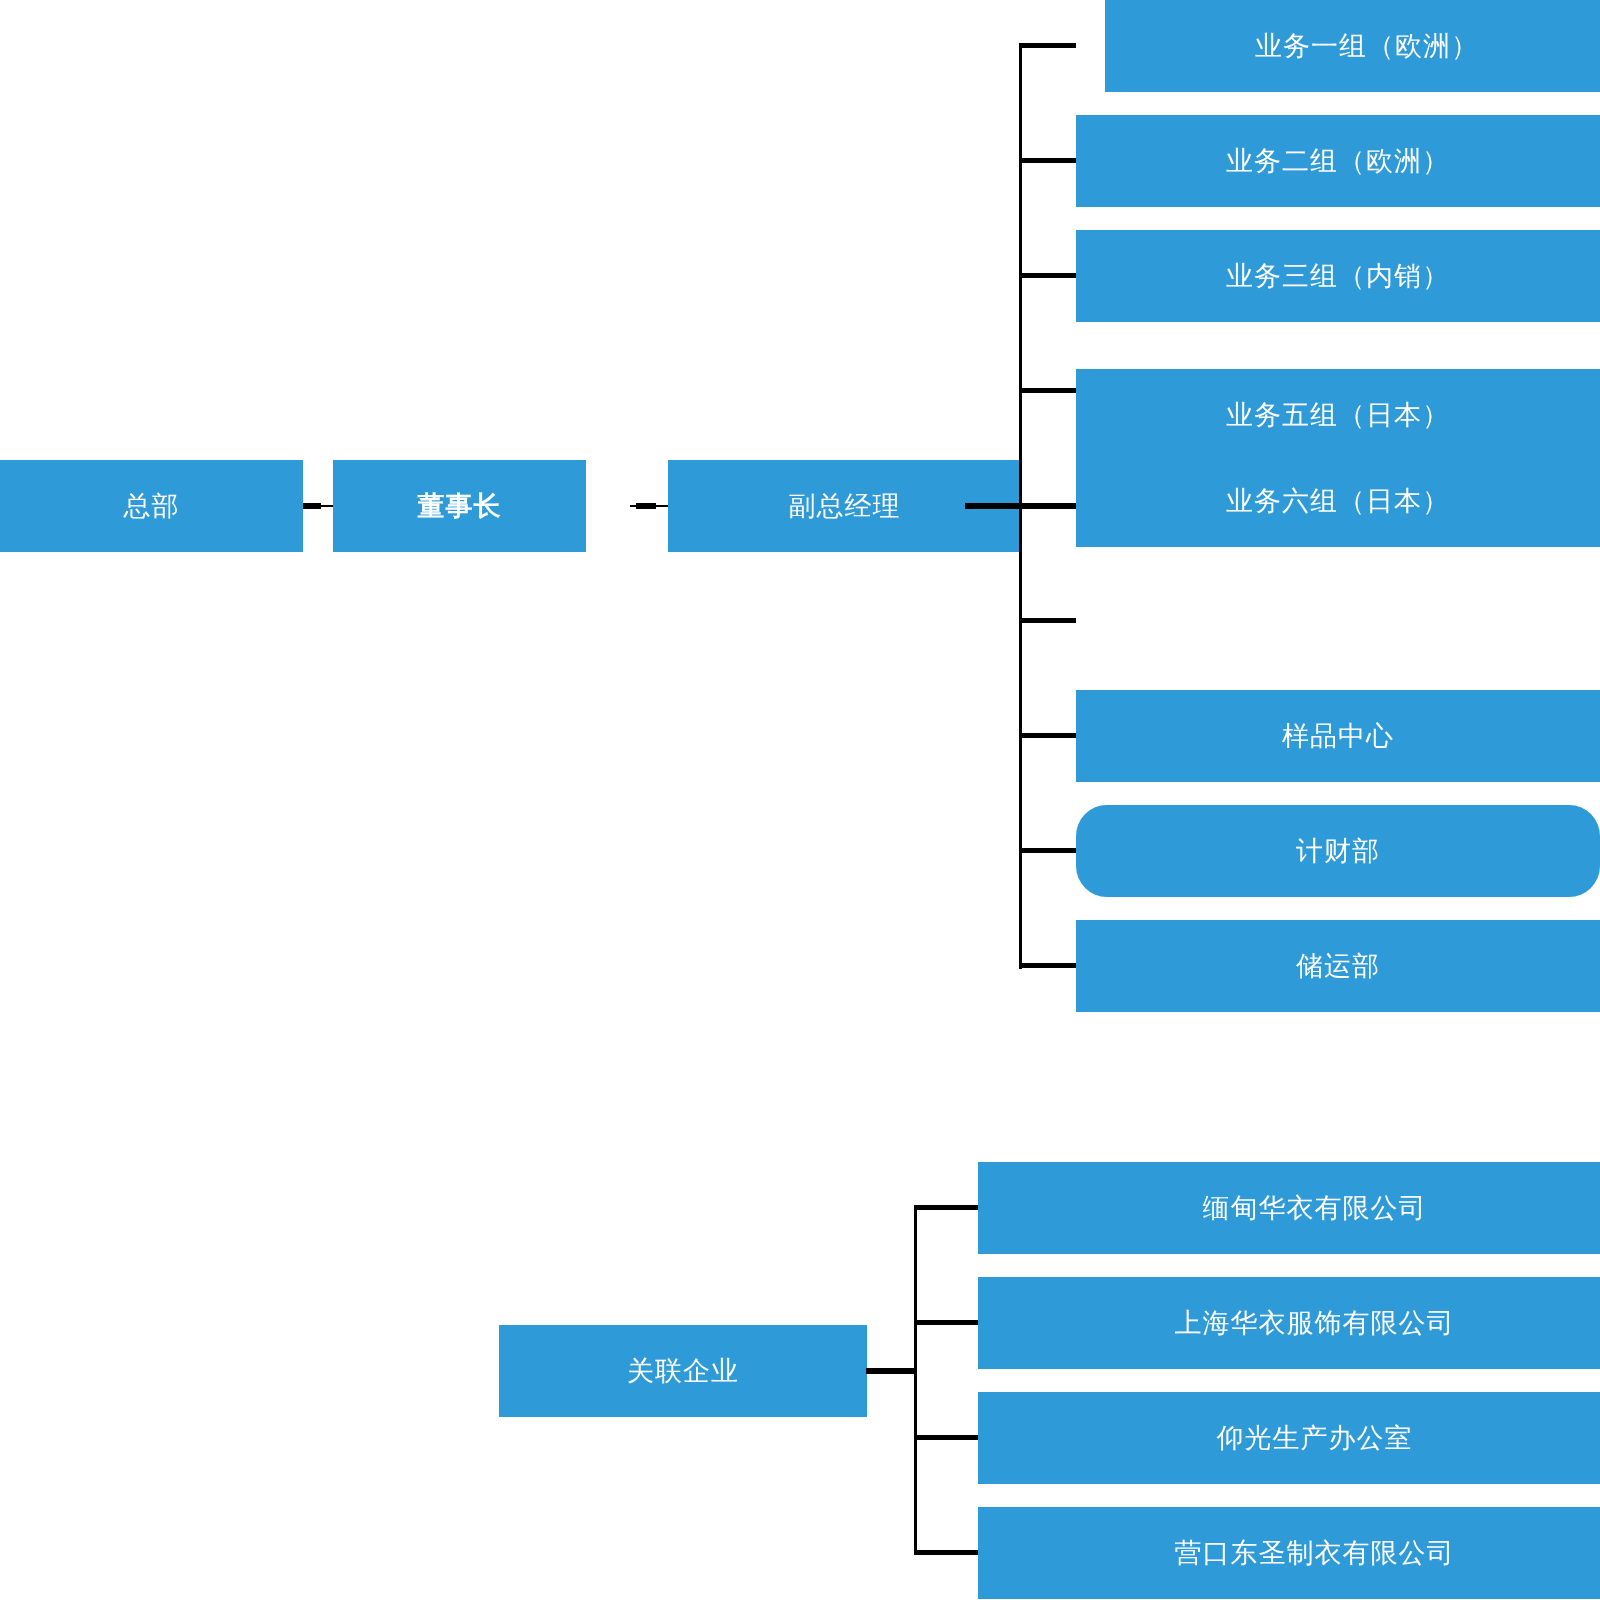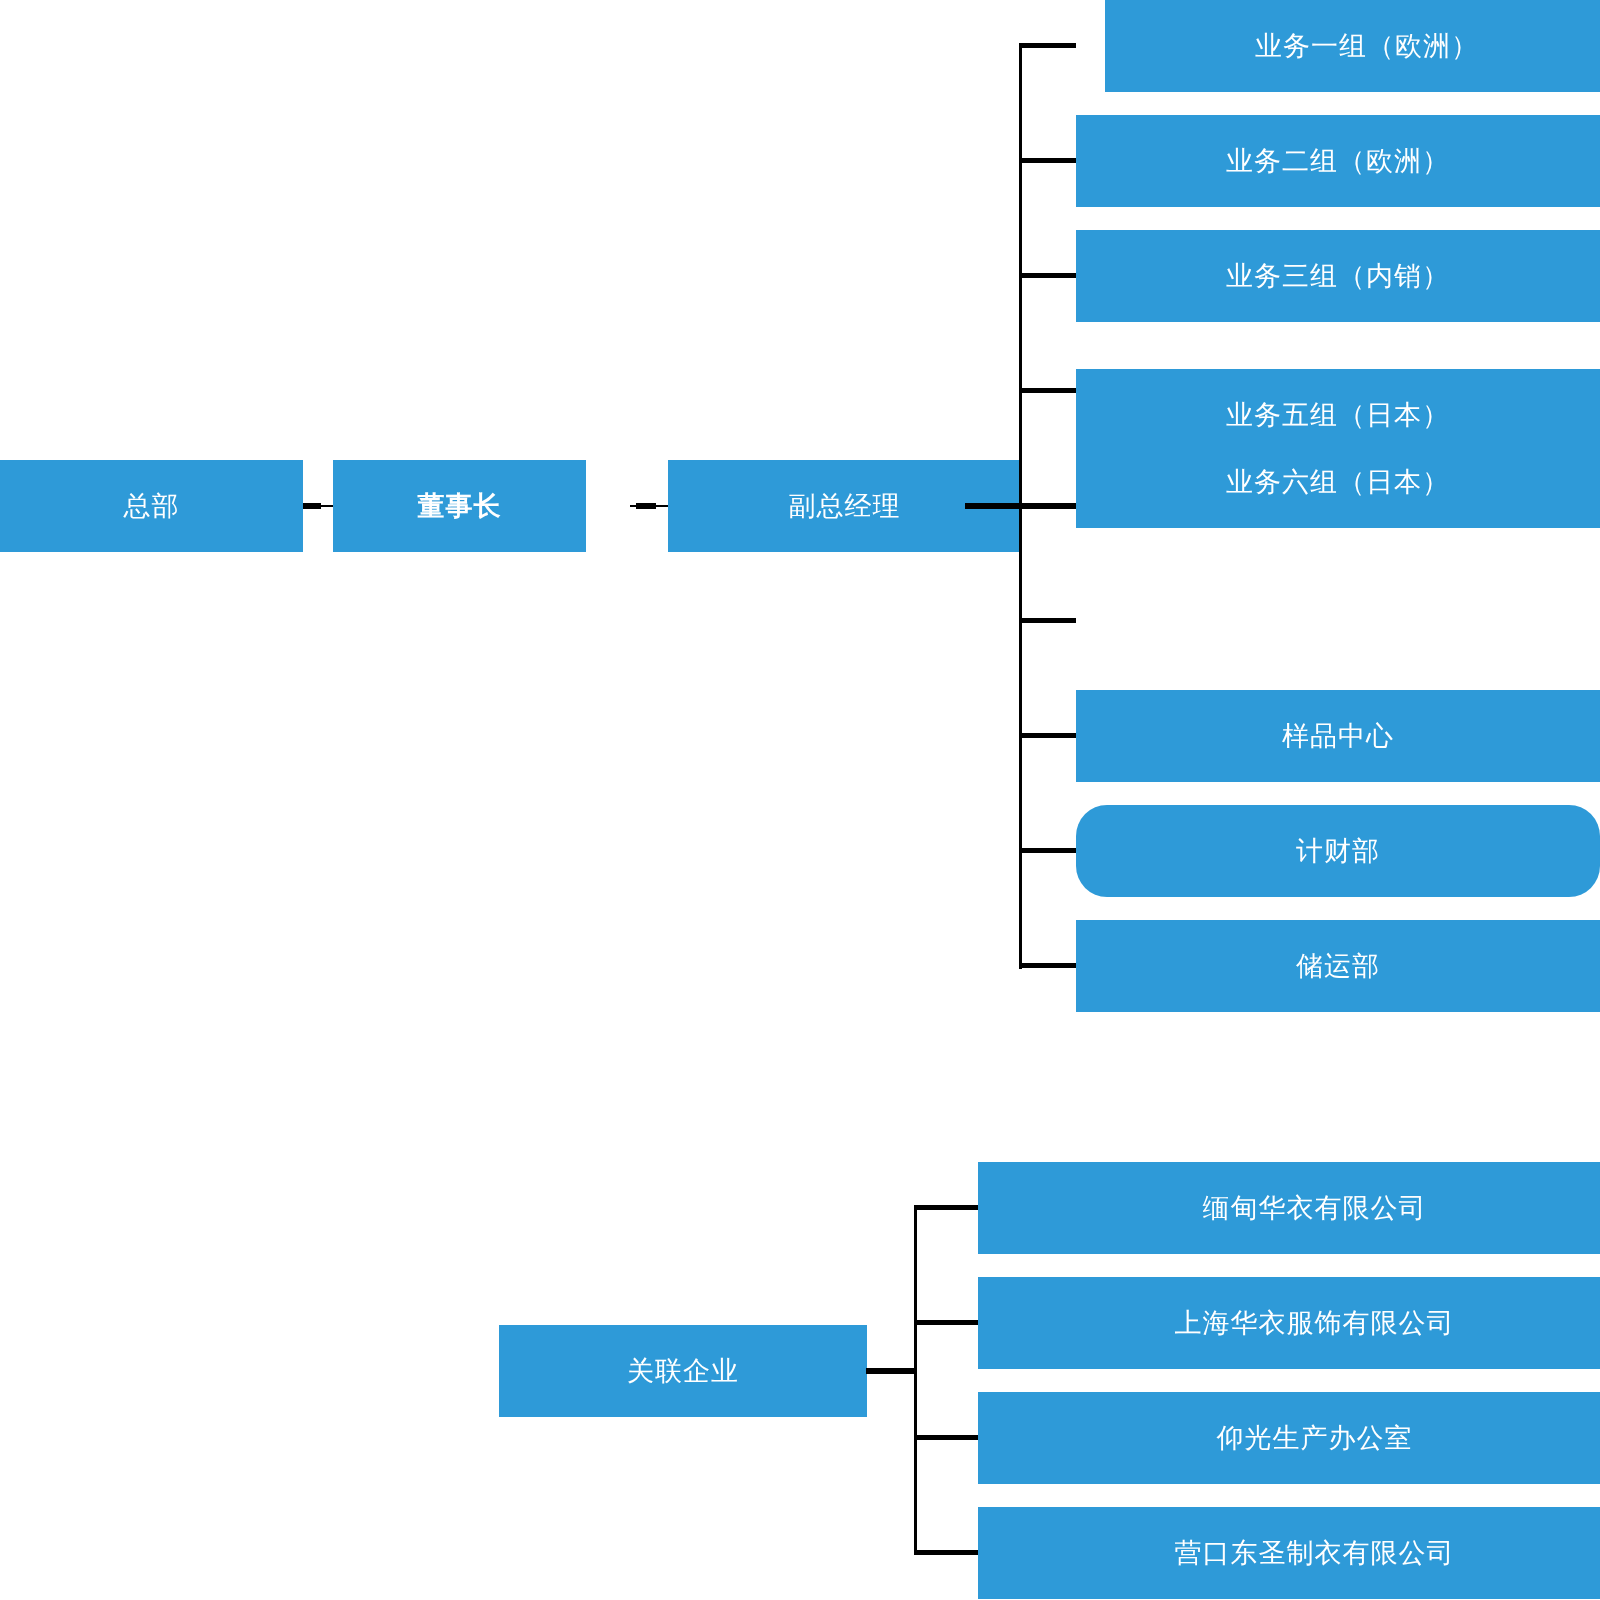--- a/index.html
+++ b/index.html
@@ -32,21 +32,21 @@
   .conn{
     position:absolute;
     background:var(--line);
   }
   
   .dept{left:1076px;width:524px;height:92px;}
   .dept-0{top:0;margin-left:29px;}
   .dept-1{top:115px;}
   .dept-2{top:230px;}
   .dept-3{top:345px;margin-top:24px;}
-  .dept-4{top:436px;}
+  .dept-4{top:455px;}
   .dept-5{top:575px;}
   .dept-6{top:690px;}
   .dept-7{top:805px;border-radius:31px;}
   .dept-8{top:920px;}
   
   .chain{top:460px;height:92px;}
   .chain-hq{left:0;width:303px;}
   .chain-chairman{left:333px;width:253px;font-weight:bold;}
   .chain-dgm{left:668px;width:353px;}
   

